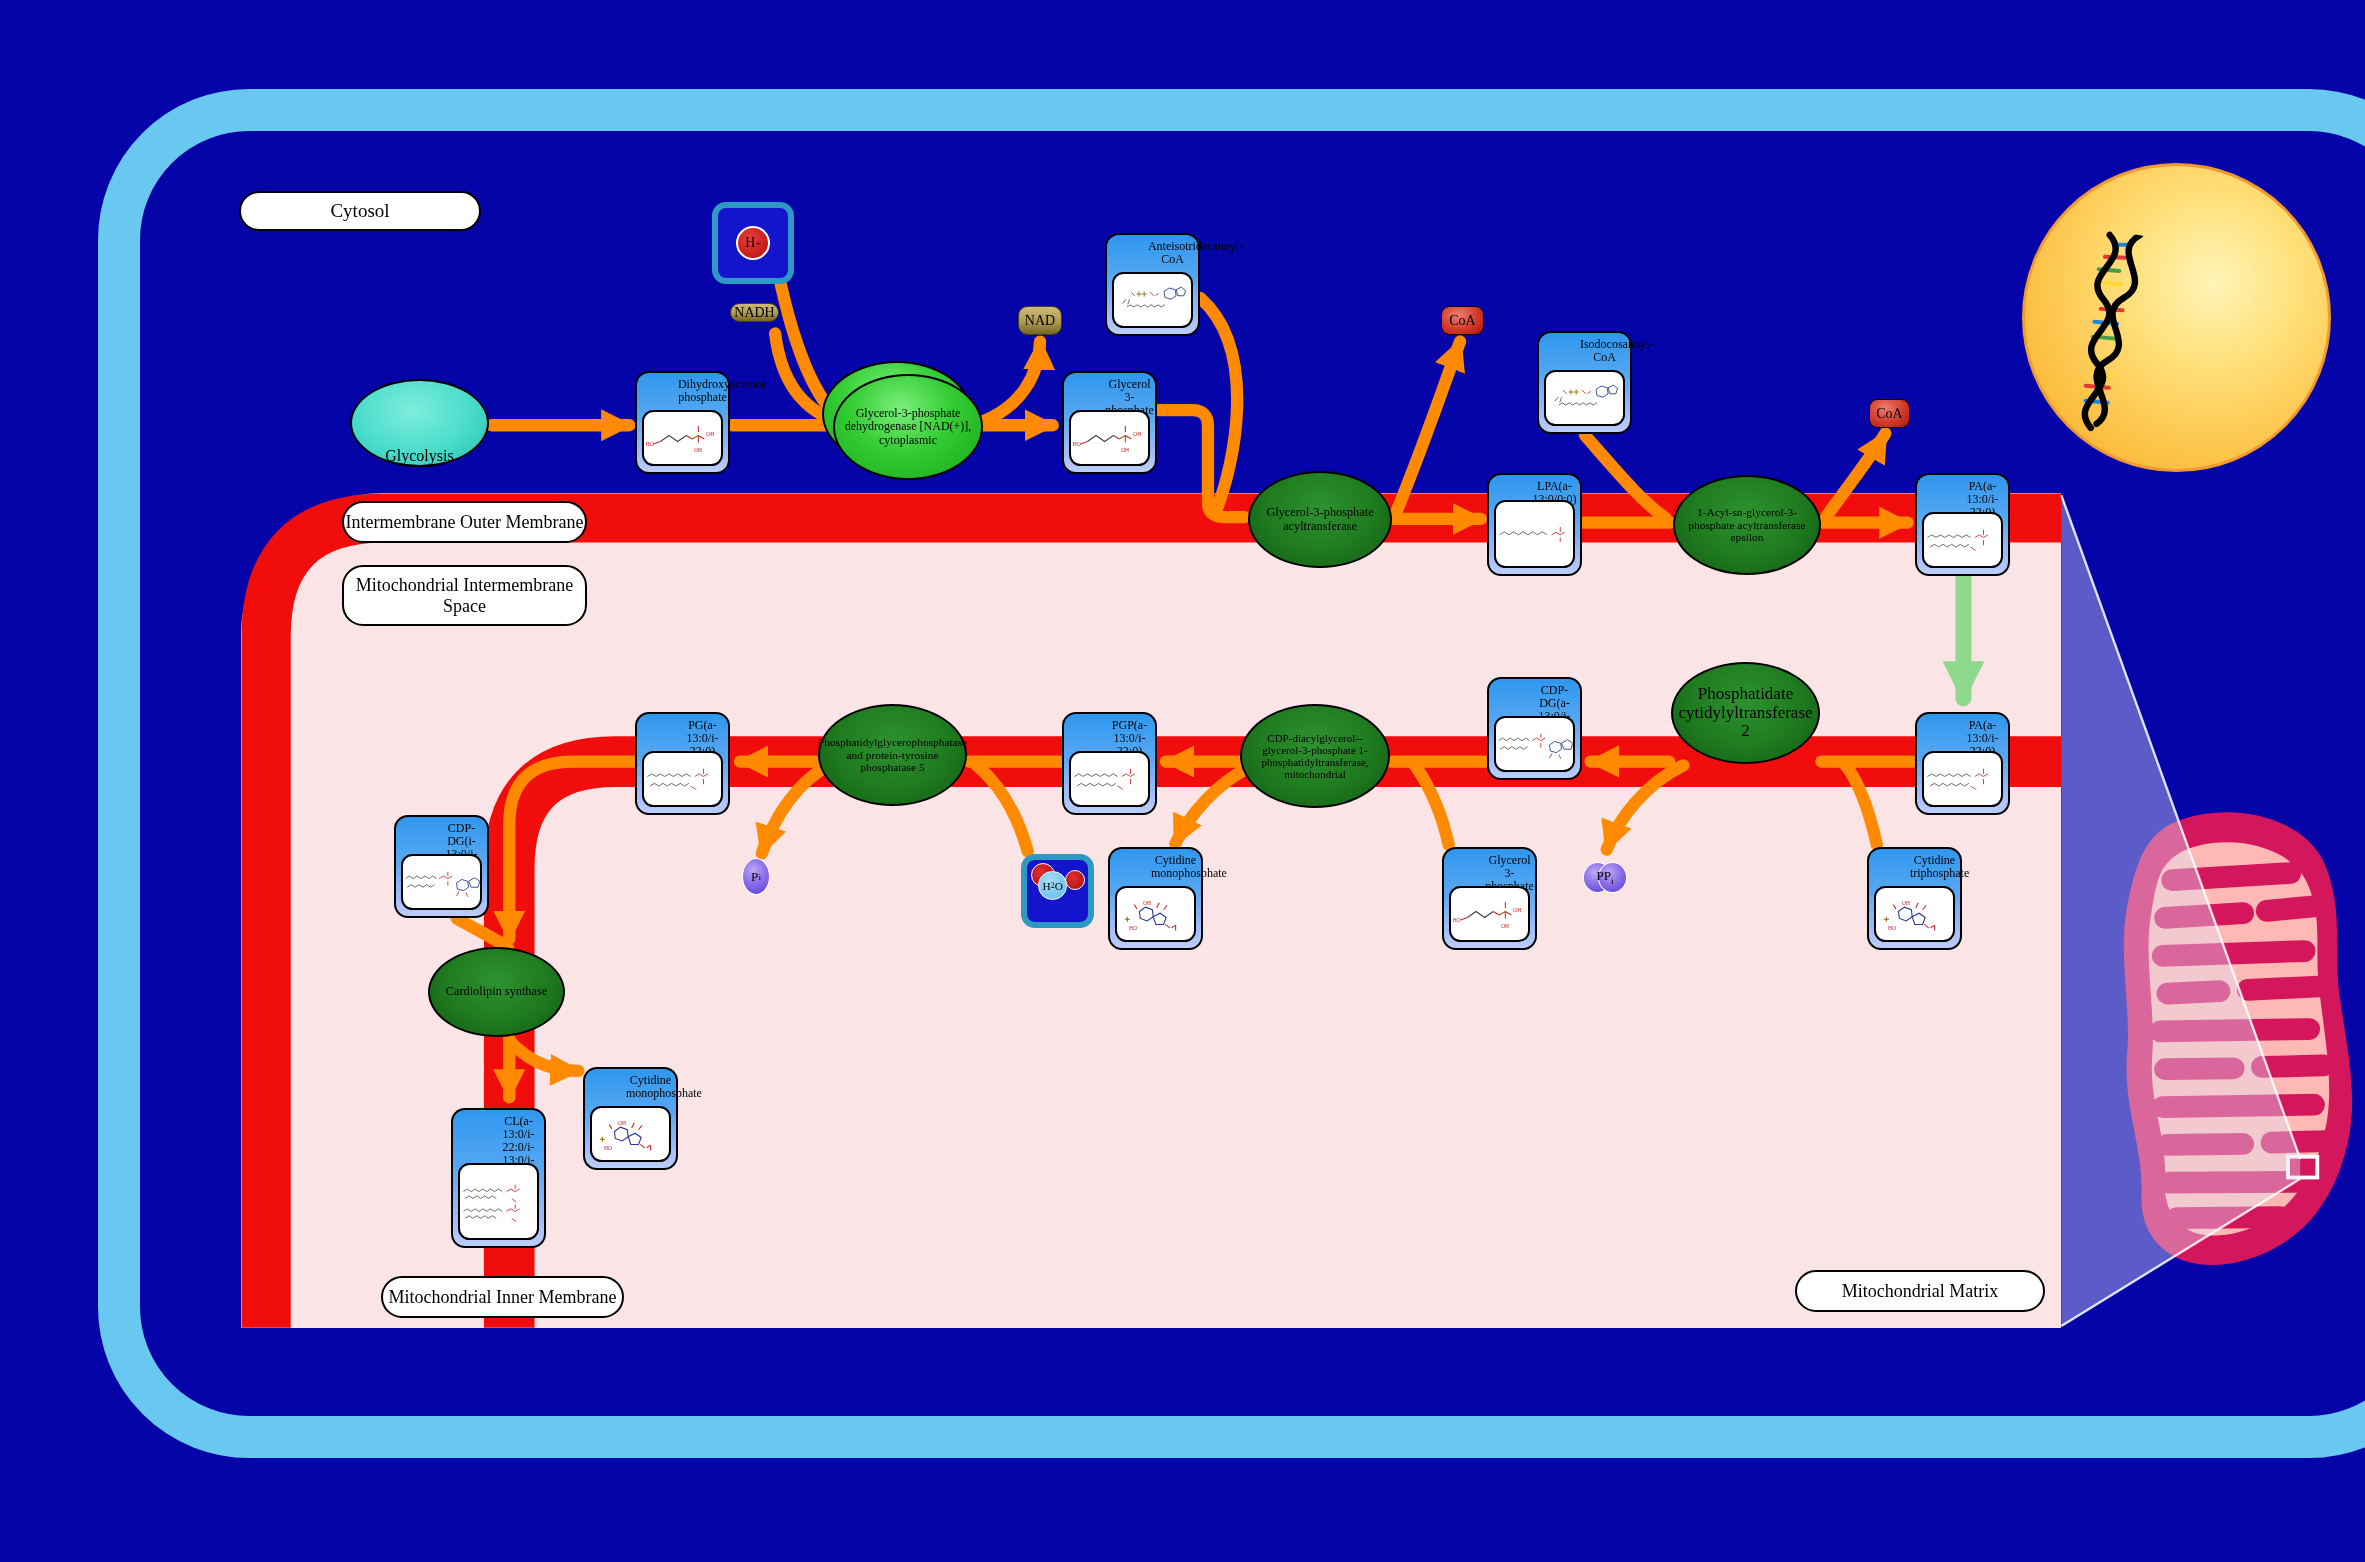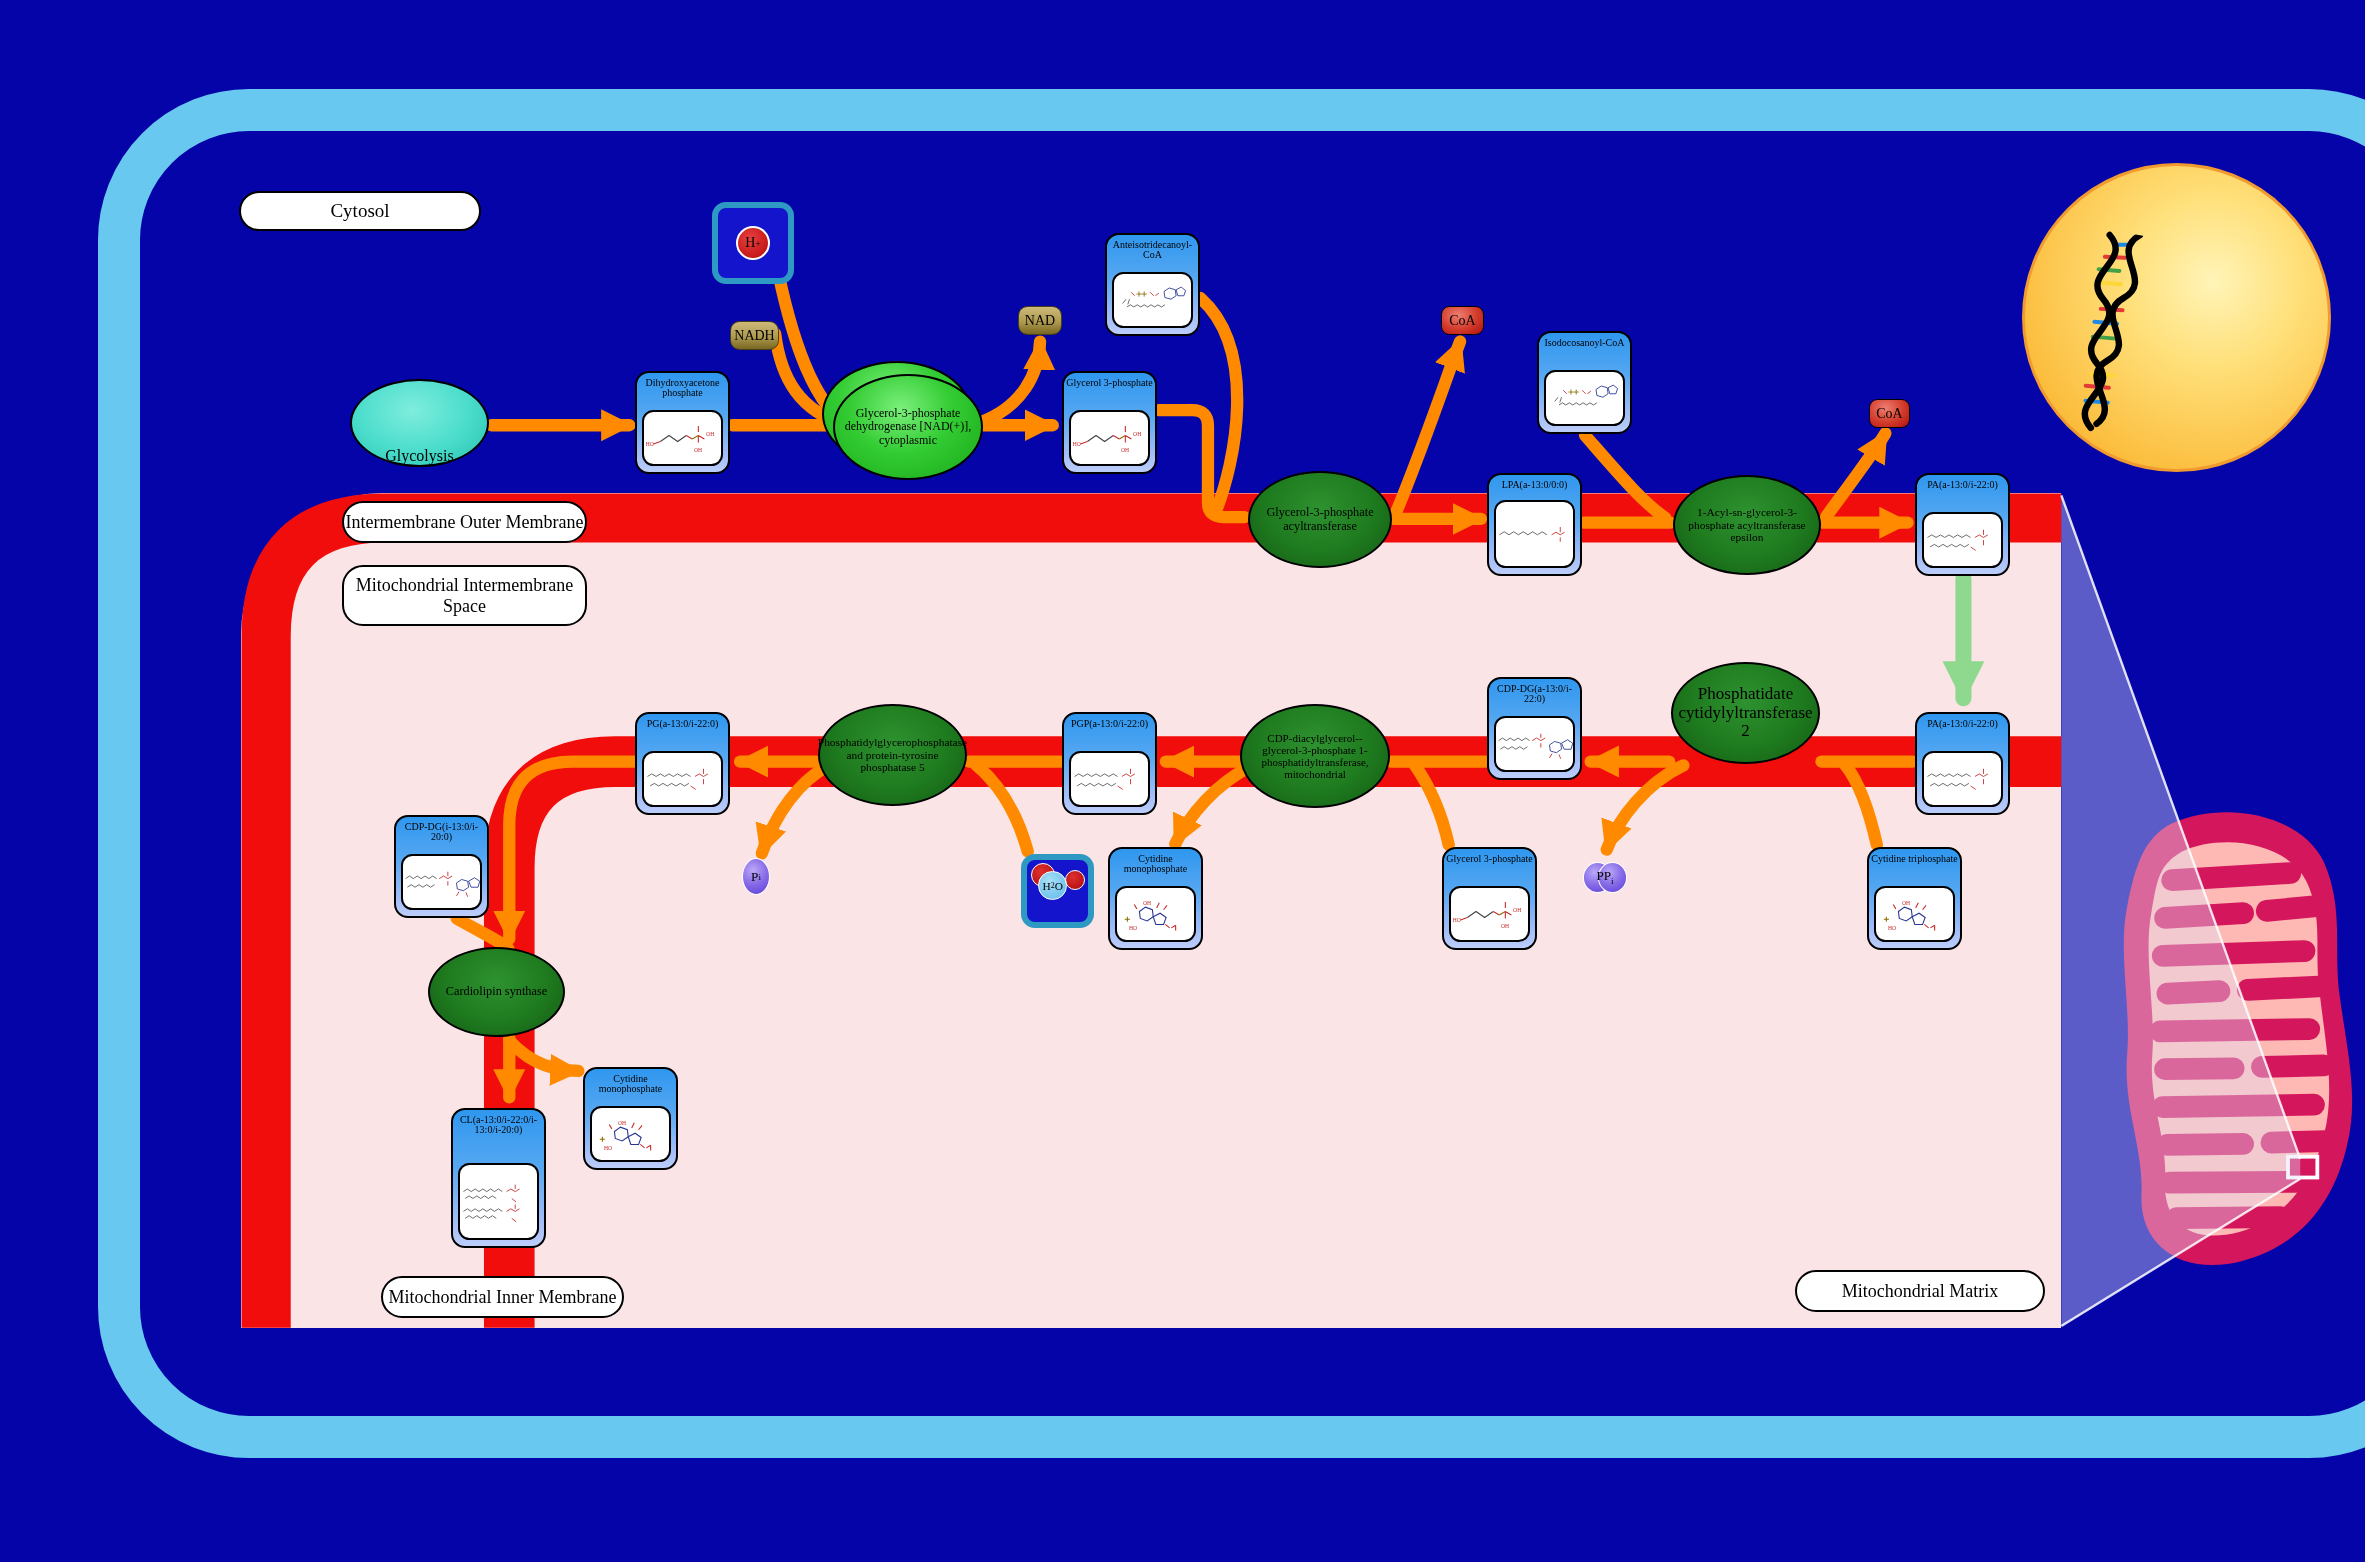--- a/index.html
+++ b/index.html
@@ -14,21 +14,21 @@
   .plabel{position:absolute;background:#fff;border:2.8px solid #000;border-radius:21px;
     display:flex;align-items:center;justify-content:center;text-align:center;
     font-size:18px;line-height:1.15;z-index:30;}
   
   #mito-panel{position:absolute;left:241px;top:493px;width:1820px;height:835px;
     background:#FBE4E6;border-top-left-radius:142px;}
   
   .node{position:absolute;width:95px;height:103px;border-radius:14px;border:2.4px solid #000;
     background:linear-gradient(180deg,#2F97EF 0%,#55A7F1 42%,#9FBCF8 80%,#BCCDFA 100%);
     box-sizing:border-box;z-index:40;}
-  .node .title{font-size:10px;line-height:1.08;text-align:center;padding:4.7px 0.9px 0 0.9px;}
+  .node .title{font-size:12px;line-height:1.08;text-align:center;padding:4.7px 0.9px 0 0.9px;margin-left:40px;}
   .node .box{position:absolute;left:4.7px;right:4.7px;bottom:5.7px;top:37px;background:#fff;
     border:2.4px solid #000;border-radius:11.4px;display:flex;align-items:center;justify-content:center;overflow:hidden;}
   .node.n1 .box{top:24.6px;}
   .node.n3{height:140px;}
   .node.n3 .box{top:53px;}
   .struct{width:80px;height:49px;}
   
   .enzyme{position:absolute;border-radius:50%;border:2.4px solid #000;box-sizing:border-box;
     display:flex;align-items:center;justify-content:center;text-align:center;
     font-size:12px;line-height:1.1;padding:0 7.6px;z-index:40;}
@@ -390,21 +390,21 @@
       </div>
   </div>
 
   <div class="ionbox" style="left:712px;top:202px;width:70px;height:70px;display:flex;align-items:center;justify-content:center">
     <div style="width:30px;height:30px;border-radius:50%;border:2.8px solid #fff;
          background:radial-gradient(circle at 40% 35%,#E84040,#B80808);display:flex;align-items:center;justify-content:center;font-size:14px">
       <span>H</span>
         <sup>+</sup>
     </div>
   </div>
-  <div class="pill khaki" style="left:730px;top:321px;width:49px;height:29px">
+  <div class="pill khaki" style="left:730px;top:303px;width:49px;height:19px">
       <span>NADH</span>
     </div>
   <div class="pill khaki" style="left:1018px;top:306px;width:44px;height:29px">
       <span>NAD</span>
     </div>
   <div class="pill redpill" style="left:1441px;top:306px;width:43px;height:29px">
       <span>CoA</span>
     </div>
   <div class="pill redpill" style="left:1869px;top:399px;width:41px;height:29px">
       <span>CoA</span>

